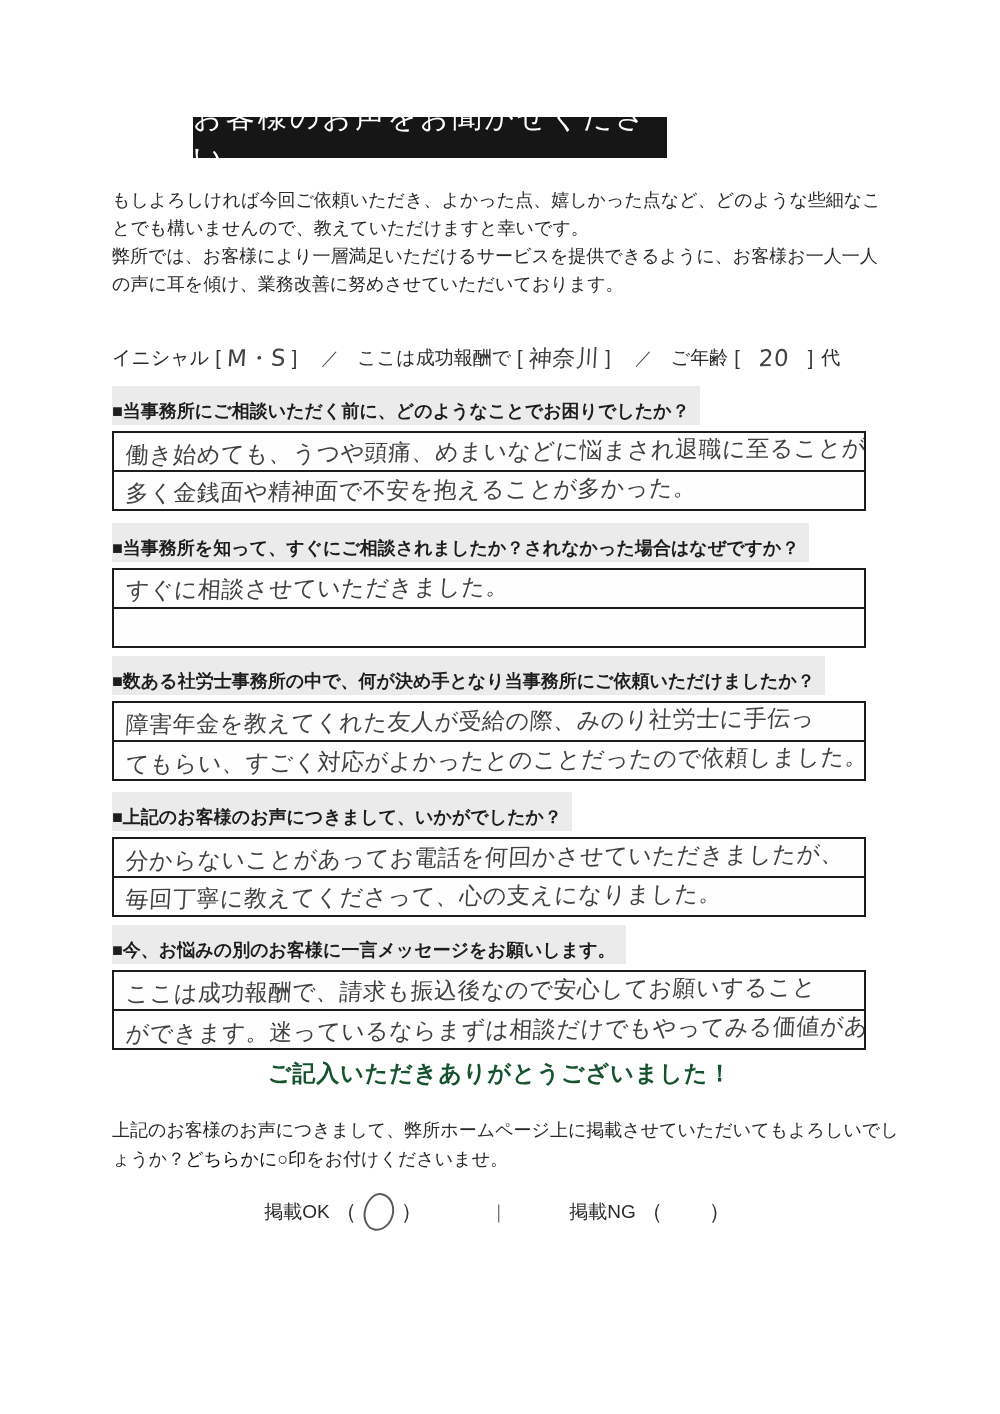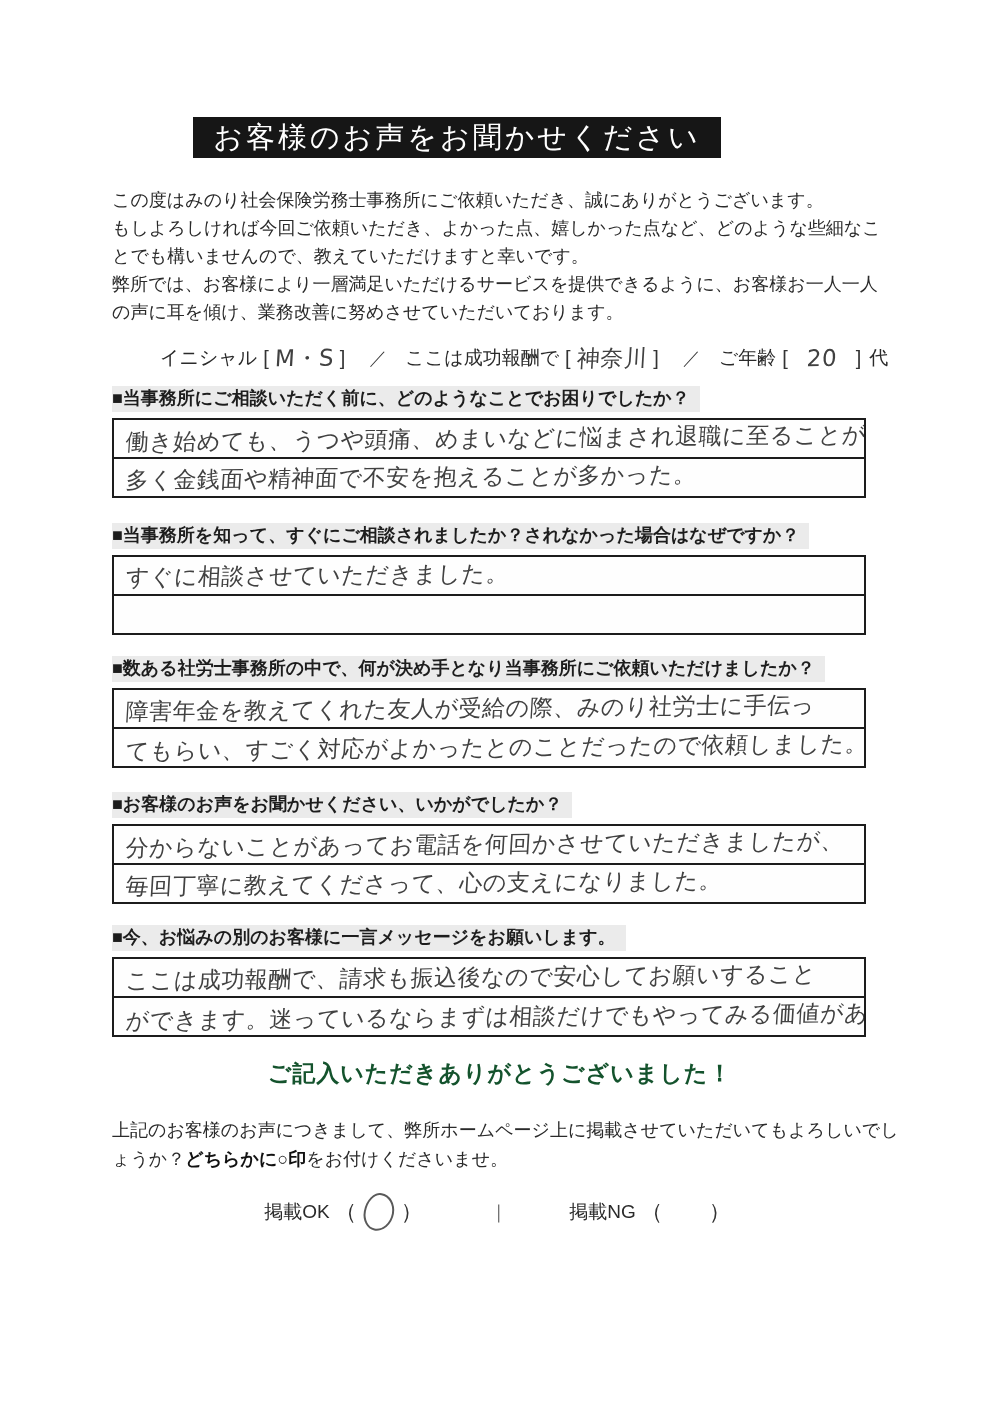--- a/index.html
+++ b/index.html
@@ -8,38 +8,38 @@
     background: #ffffff;
     font-family: "Liberation Sans", "DejaVu Sans", sans-serif;
     color: #222222;
     position: relative;
     overflow: hidden;
   }
   .page { position: absolute; inset: 0; }
 
   
   .title-bar {
-    position: absolute; left: 193px; top: 117px; width: 528px; height: 41px;
+    position: absolute; left: 193px; top: 117px; width: 474px; height: 41px;
     background: #161616; color: #ffffff;
     display: flex; align-items: center; justify-content: center;
     font-size: 29px; letter-spacing: 3px; font-weight: 500;
   }
 
   
   .intro {
     position: absolute; left: 112px; top: 186px; width: 784px;
     font-size: 18px; line-height: 28px; color: #2a2a2a;
   }
   .intro p { margin: 0; }
 
   
   .profile {
     position: absolute; left: 112px; top: 338px; width: 800px; height: 40px;
     font-size: 19px; color: #2a2a2a;
-    display: flex; align-items: center; white-space: nowrap; margin-left: 48px;
+    display: flex; align-items: center; white-space: nowrap;
   }
   .profile .bracket { margin: 0 6px; font-size: 20px; color: #333; }
   .profile .sep { margin: 0 18px; font-size: 18px; color: #333; }
   .profile .suffix { margin-left: 2px; }
 
   
   .hand {
     font-family: "DejaVu Sans", sans-serif;
     color: #414141;
     transform: skewX(-4deg) rotate(-0.6deg);
@@ -47,21 +47,21 @@
     letter-spacing: 0.5px;
   }
   .hand-value { font-size: 23px; min-width: 56px; text-align: center; }
 
   
   .qa { position: absolute; left: 112px; width: 784px; }
   .q-heading {
     display: inline-block;
     background: #ebebeb;
     font-size: 18px; font-weight: bold; color: #1d1d1d;
-    padding: 0 10px 2px 0;
+    padding: 13px 10px 2px 0;
     line-height: 24px;
   }
   .answer-box {
     margin-top: 6px; width: 750px;
     border: 2px solid #1c1c1c;
     background: #fefefe;
   }
   .answer-row {
     height: 37px; line-height: 37px;
     padding-left: 12px;
@@ -73,21 +73,21 @@
   
   .thanks {
     position: absolute; left: 0; top: 1058px; width: 1000px;
     text-align: center; font-weight: bold; font-size: 23px; color: #14532d;
     letter-spacing: 1px;
   }
   .permission {
     position: absolute; left: 112px; top: 1116px; width: 790px;
     font-size: 18px; line-height: 29px; color: #2a2a2a;
   }
-  .permission b { font-weight: bold; color: #111; }
+  .permission b { font-weight: normal; color: #111; }
 
   .consent-row {
     position: absolute; left: 0; top: 1188px; width: 1000px; height: 48px;
     display: flex; align-items: center; justify-content: center;
     font-size: 19px; color: #2a2a2a;
   }
   .consent-group { display: flex; align-items: center; }
   .consent-row .paren { font-size: 22px; margin: 0 5px; color: #333; }
   .circle-mark {
     display: inline-block; width: 26px; height: 34px;
@@ -102,21 +102,20 @@
 </head>
 <body>
 
 <div class="page">
 
   <div class="title-bar">
     <span>お客様のお声をお聞かせください</span>
   </div>
 
   <div class="intro">
-    <p>この度はみのり社会保険労務士事務所にご依頼いただき、誠にありがとうございます。</p>
     <p>もしよろしければ今回ご依頼いただき、よかった点、嬉しかった点など、どのような些細なことでも構いませんので、教えていただけますと幸いです。</p>
     <p>弊所では、お客様により一層満足いただけるサービスを提供できるように、お客様お一人一人の声に耳を傾け、業務改善に努めさせていただいております。</p>
   </div>
 
   <div class="profile">
     <span>イニシャル</span>
     <span class="bracket">[</span>
     <span class="hand hand-value">M・S</span>
     <span class="bracket">]</span>
     <span class="sep">／</span>
@@ -150,21 +149,21 @@
 
   <section class="qa" style="top:656px">
     <div class="q-heading">■数ある社労士事務所の中で、何が決め手となり当事務所にご依頼いただけましたか？</div>
     <div class="answer-box">
       <div class="answer-row"><span class="hand">障害年金を教えてくれた友人が受給の際、みのり社労士に手伝っ</span></div>
       <div class="answer-row"><span class="hand">てもらい、すごく対応がよかったとのことだったので依頼しました。</span></div>
     </div>
   </section>
 
   <section class="qa" style="top:792px">
-    <div class="q-heading">■お客様のお声をお聞かせください、いかがでしたか？</div>
+    <div class="q-heading">■上記のお客様のお声につきまして、いかがでしたか？</div>
     <div class="answer-box">
       <div class="answer-row"><span class="hand">分からないことがあってお電話を何回かさせていただきましたが、</span></div>
       <div class="answer-row"><span class="hand">毎回丁寧に教えてくださって、心の支えになりました。</span></div>
     </div>
   </section>
 
   <section class="qa" style="top:925px">
     <div class="q-heading">■今、お悩みの別のお客様に一言メッセージをお願いします。</div>
     <div class="answer-box">
       <div class="answer-row"><span class="hand">ここは成功報酬で、請求も振込後なので安心してお願いすること</span></div>

